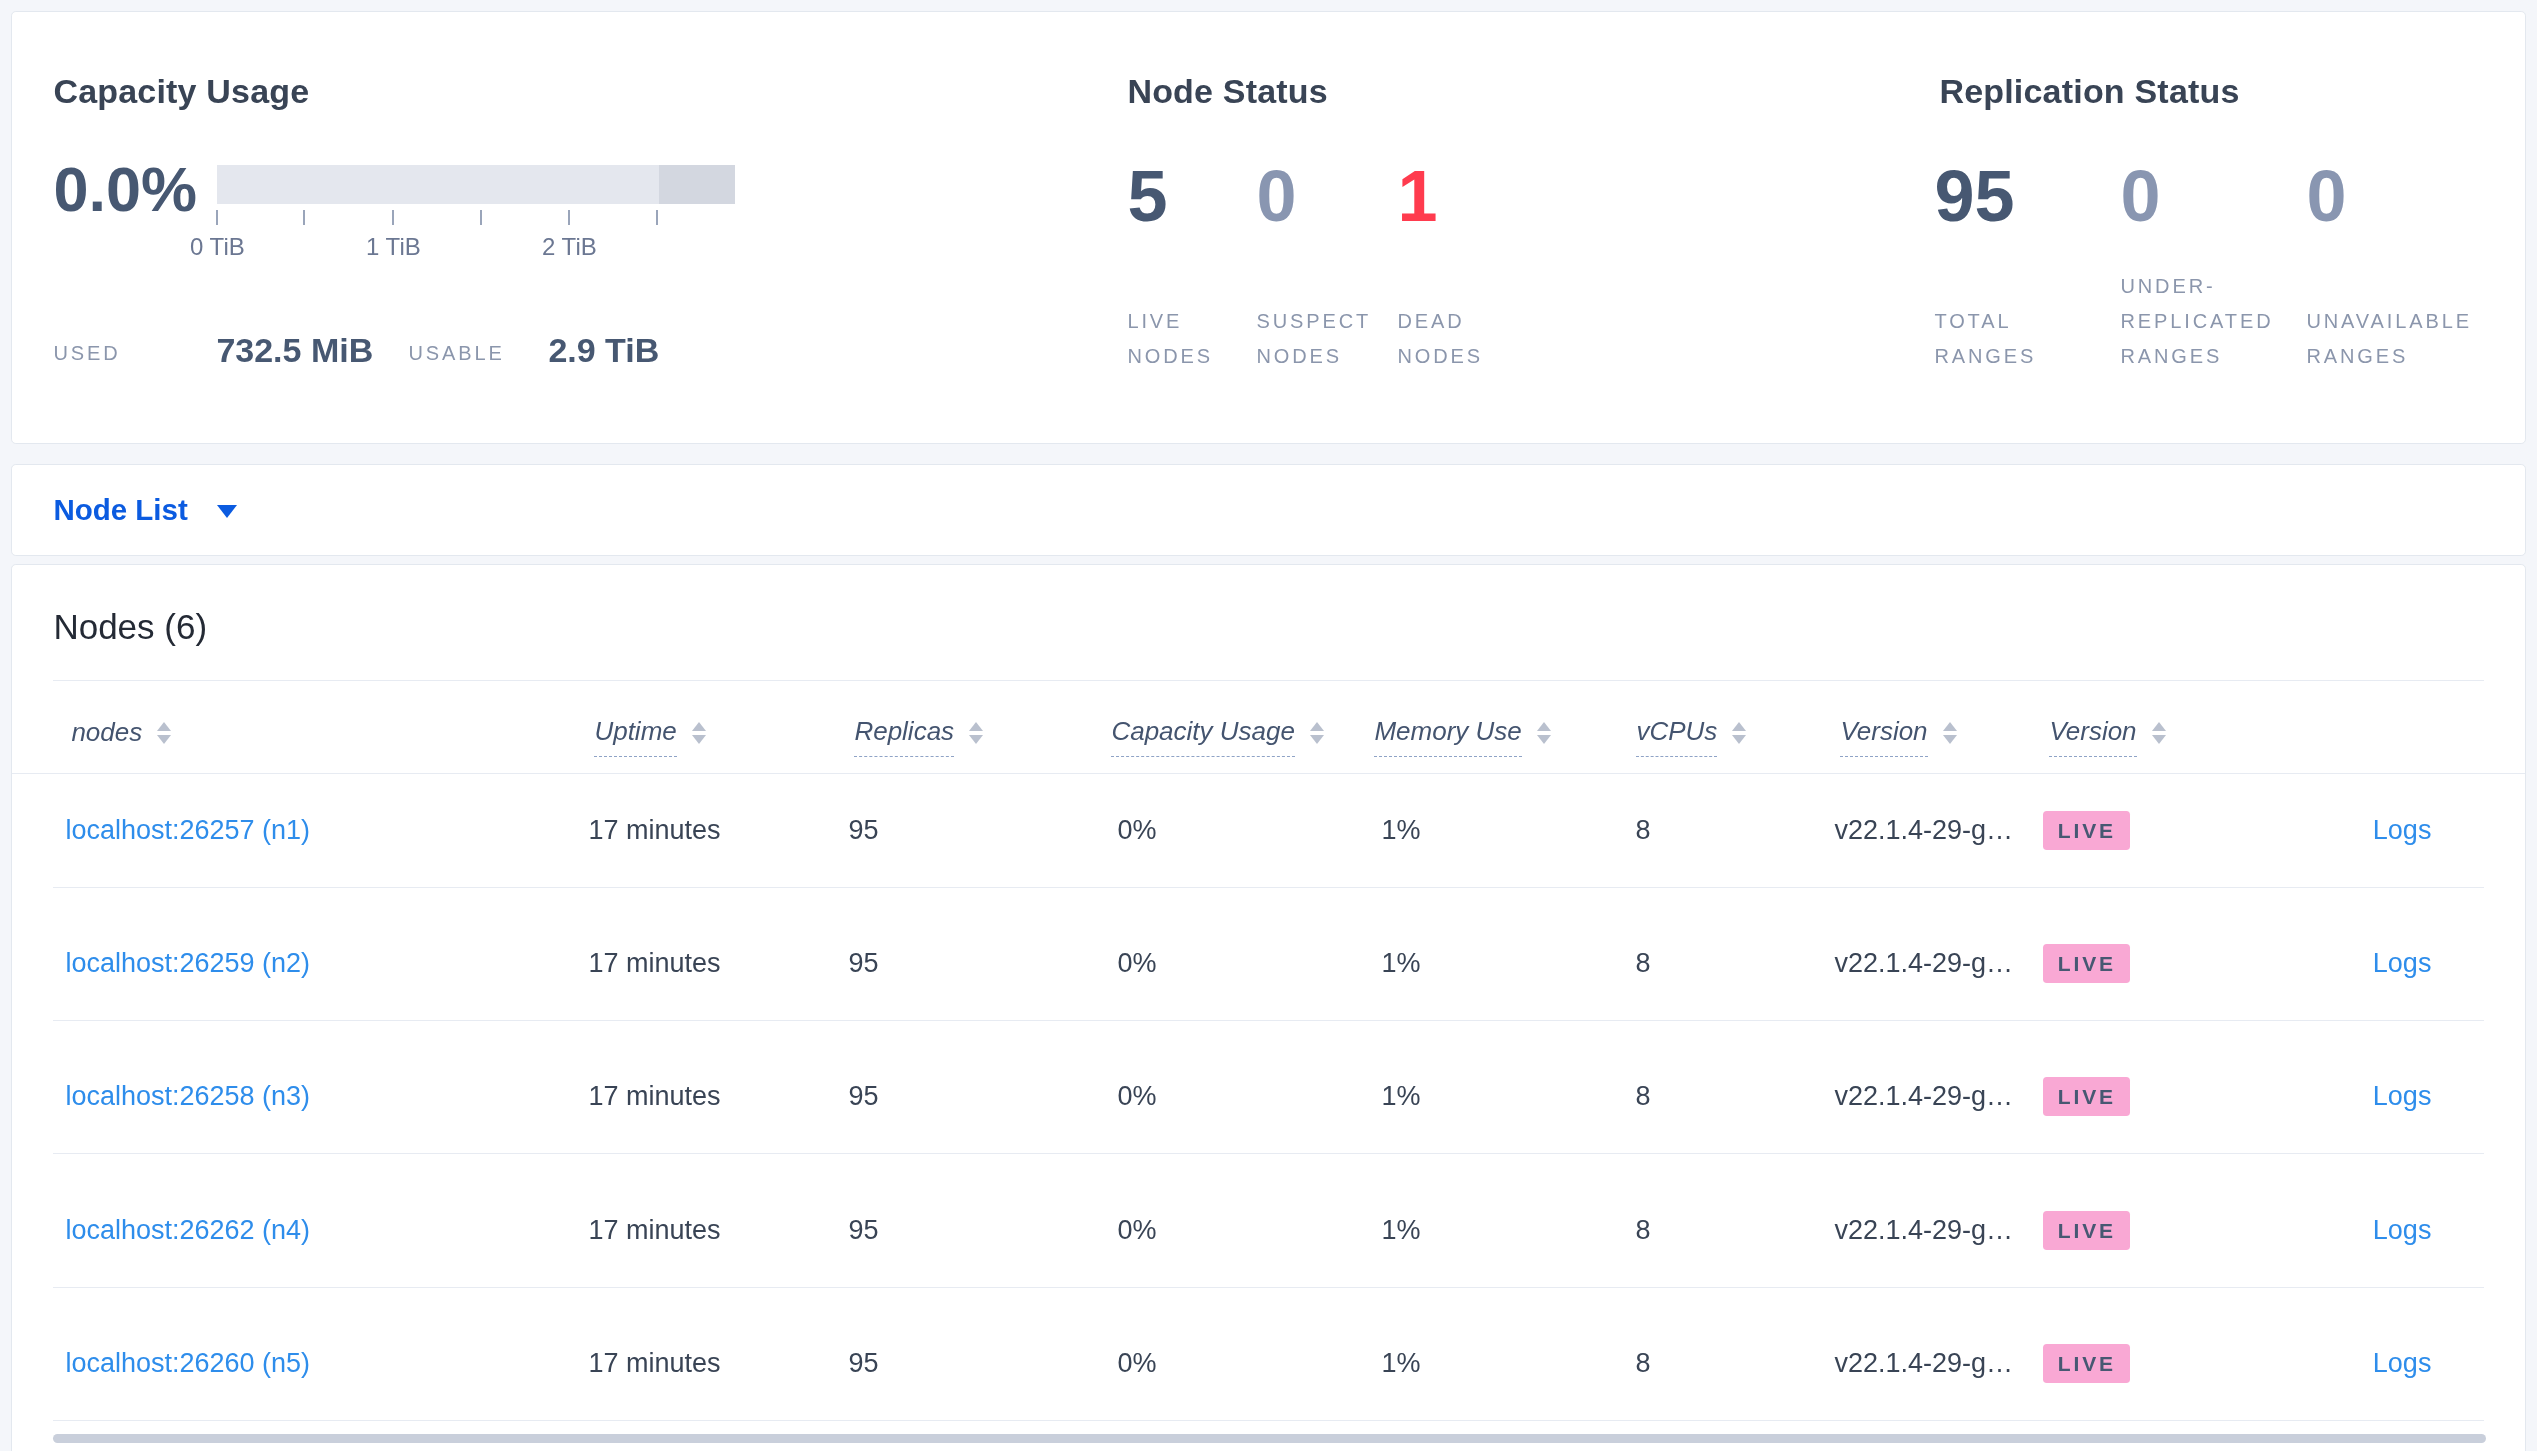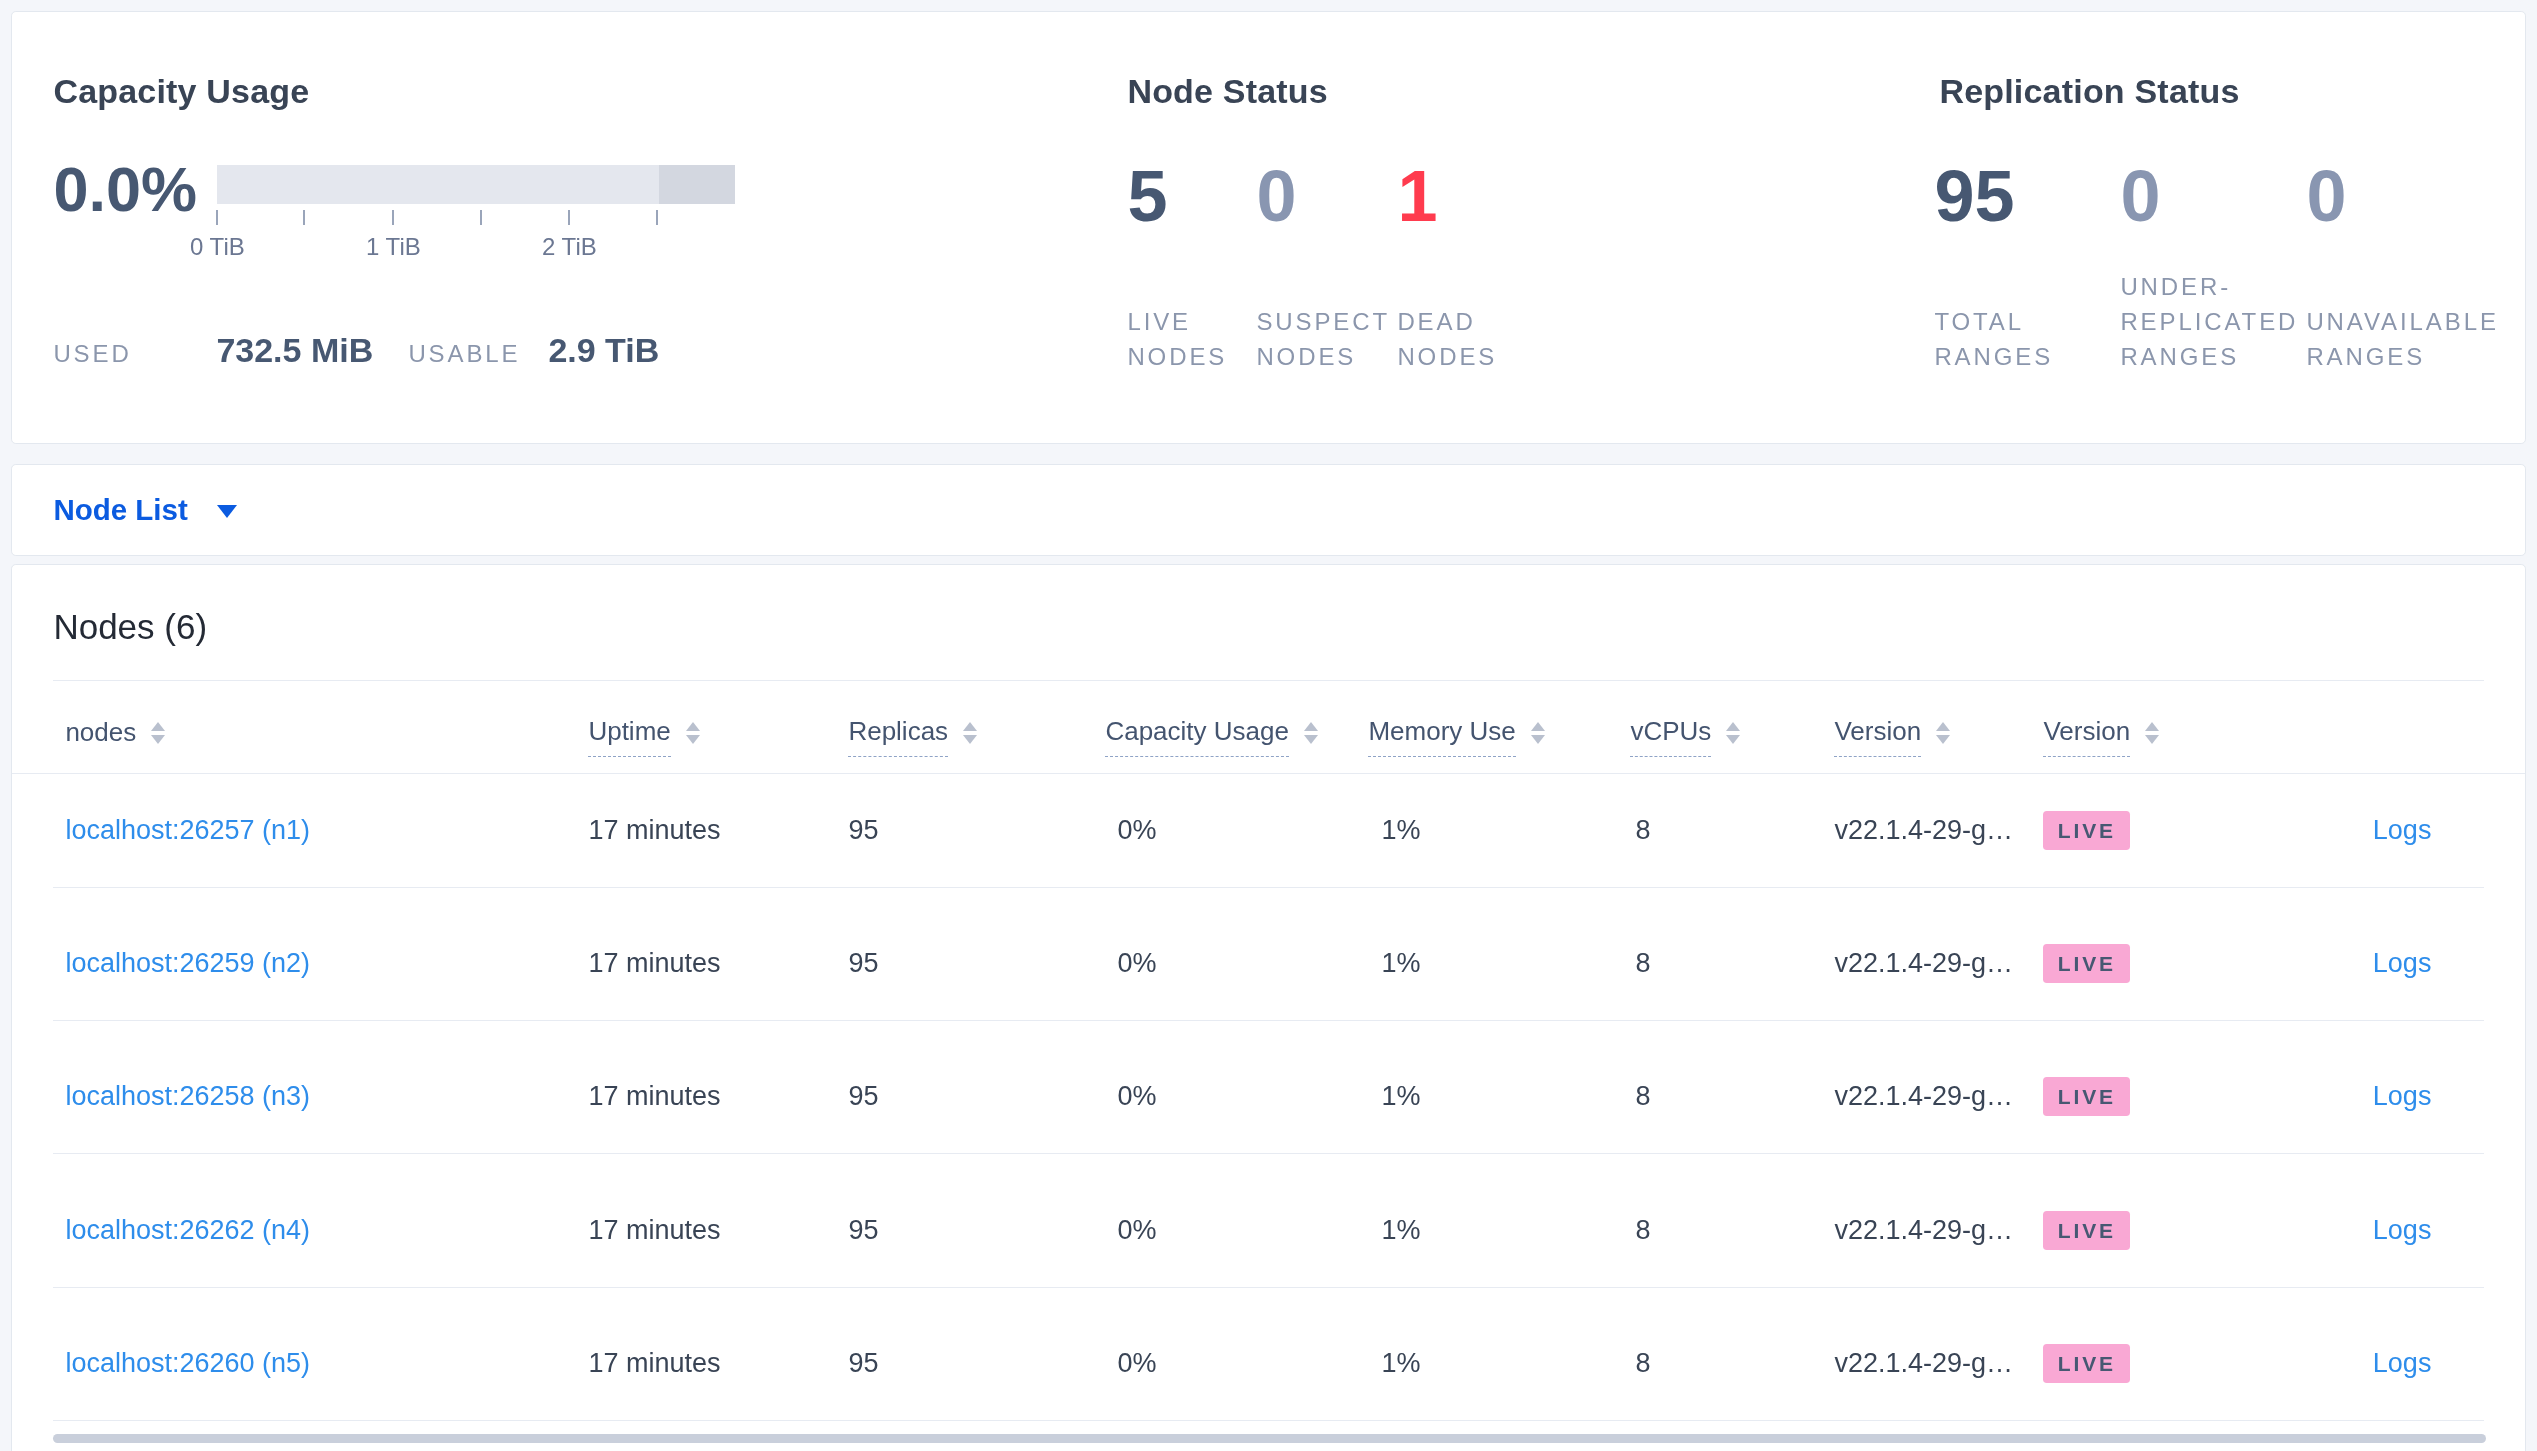--- a/index.html
+++ b/index.html
@@ -22,21 +22,21 @@
   #summary-panel { left:11.4px; top:11.4px; width:2515px; height:433px; }
   .card-title { font-size:34px; font-weight:600; color:#394455; letter-spacing:0.2px; }
 
   .big-pct { font-size:63px; font-weight:700; color:#475872; line-height:1; }
   .cap-bar { background:#e4e7ee; }
   .cap-bar-dark { position:absolute; right:0; top:0; height:100%; width:76px; background:#d3d7e0; }
   .tick { width:1.9px; height:14.3px; background:#9aa5ba; }
   .tick-label { width:114px; text-align:center; font-size:24px; color:#6b7792; }
 
   .caps-label {
-    font-size:24px; letter-spacing:2.9px; color:#8b96ac; font-weight:500;
+    font-size:20px; letter-spacing:2.9px; color:#8b96ac; font-weight:500;
     line-height:35px;
   }
   .usage-value { font-size:34px; font-weight:700; color:#475872; }
 
   .stat-number { font-size:72px; font-weight:600; line-height:1; }
   .stat-number.dark   { color:#475872; }
   .stat-number.muted  { color:#8996b1; }
   .stat-number.danger { color:#ff3b4e; }
   .stat-label { bottom:69px; }
 
@@ -127,21 +127,21 @@
   <div class="dropdown-trigger">
     <span class="dropdown-label">Node List</span>
     <span class="caret-down"></span>
   </div>
 </div>
 
 <div id="nodes-panel" class="panel">
   <div class="abs section-title" style="left:41px; top:42px;">Nodes (6)</div>
   <div class="divider" style="top:115px;"></div>
 
-  <div class="abs" style="left:0; top:116px; width:100%; height:91px;">
+  <div class="abs" style="left:6px; top:116px; width:100%; height:91px;font-style:italic;">
     <div class="th" style="left:53px;">
       <span class="th-label">nodes</span>
       <span class="sort-icon">
           <span class="sort-up"></span>
           <span class="sort-dn"></span>
         </span>
     </div>
     <div class="th" style="left:576px;">
       <span class="th-label sortable">Uptime</span>
       <span class="sort-icon">

